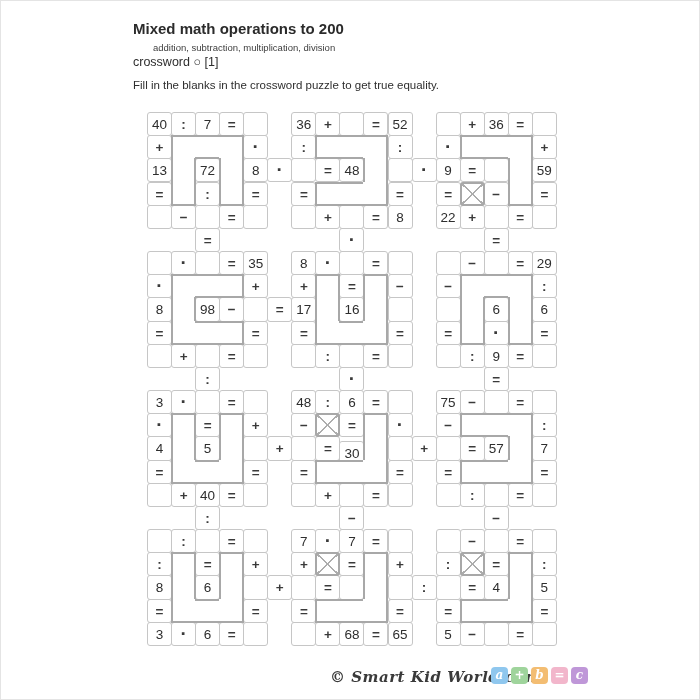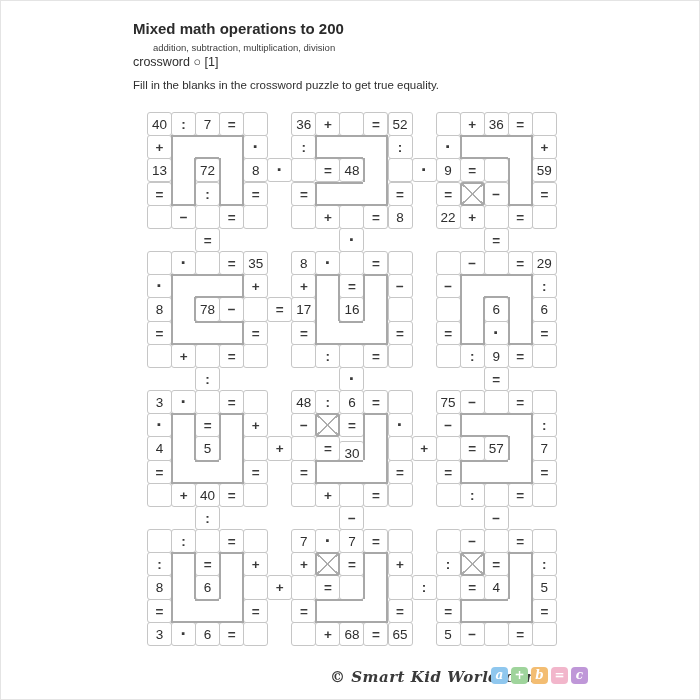--- a/index.html
+++ b/index.html
@@ -146,21 +146,21 @@
       <div class="cell op" style="left: 339.4px; top: 274.19px; width: 25.05px; height: 24.17px; line-height: 23.67px;">=</div>
       <div class="hole" style="left: 363.45px; top: 274.19px; width: 25.05px; height: 24.17px; border-top: 2px solid rgb(168, 168, 168); border-bottom: none; border-left: 2px solid rgb(168, 168, 168); border-right: 2px solid rgb(168, 168, 168);"></div>
       <div class="cell op" style="left: 387.5px; top: 274.19px; width: 25.05px; height: 24.17px; line-height: 23.67px;">−</div>
       <div class="cell op" style="left: 435.6px; top: 274.19px; width: 25.05px; height: 24.17px; line-height: 23.67px;">−</div>
       <div class="hole" style="left: 459.65px; top: 274.19px; width: 25.05px; height: 24.17px; border-top: 2px solid rgb(168, 168, 168); border-bottom: none; border-left: 2px solid rgb(168, 168, 168); border-right: none;"></div>
       <div class="hole" style="left: 483.7px; top: 274.19px; width: 25.05px; height: 24.17px; border-top: 2px solid rgb(168, 168, 168); border-bottom: 2px solid rgb(168, 168, 168); border-left: none; border-right: none;"></div>
       <div class="hole" style="left: 507.75px; top: 274.19px; width: 25.05px; height: 24.17px; border-top: 2px solid rgb(168, 168, 168); border-bottom: none; border-left: none; border-right: 2px solid rgb(168, 168, 168);"></div>
       <div class="cell op" style="left: 531.8px; top: 274.19px; width: 25.05px; height: 24.17px; line-height: 23.67px;">:</div>
       <div class="cell num" style="left: 147px; top: 297.36px; width: 25.05px; height: 24.17px; line-height: 23.67px;">8</div>
       <div class="hole" style="left: 171.05px; top: 297.36px; width: 25.05px; height: 24.17px; border-top: none; border-bottom: none; border-left: 2px solid rgb(168, 168, 168); border-right: 2px solid rgb(168, 168, 168);"></div>
-      <div class="cell num" style="left: 195.1px; top: 297.36px; width: 25.05px; height: 24.17px; line-height: 23.67px;">78</div>
+      <div class="cell num" style="left: 195.1px; top: 297.36px; width: 25.05px; height: 24.17px; line-height: 23.67px;">98</div>
       <div class="cell op" style="left: 219.15px; top: 297.36px; width: 25.05px; height: 24.17px; line-height: 23.67px;">−</div>
       <div class="cell blank" style="left: 243.2px; top: 297.36px; width: 25.05px; height: 24.17px;"></div>
       <div class="cell op" style="left: 267.25px; top: 297.36px; width: 25.05px; height: 24.17px; line-height: 23.67px;">=</div>
       <div class="cell num" style="left: 291.3px; top: 297.36px; width: 25.05px; height: 24.17px; line-height: 23.67px;">17</div>
       <div class="hole" style="left: 315.35px; top: 297.36px; width: 25.05px; height: 24.17px; border-top: none; border-bottom: none; border-left: 2px solid rgb(168, 168, 168); border-right: 2px solid rgb(168, 168, 168);"></div>
       <div class="cell num" style="left: 339.4px; top: 297.36px; width: 25.05px; height: 24.17px; line-height: 23.67px;">16</div>
       <div class="hole" style="left: 363.45px; top: 297.36px; width: 25.05px; height: 24.17px; border-top: none; border-bottom: none; border-left: 2px solid rgb(168, 168, 168); border-right: 2px solid rgb(168, 168, 168);"></div>
       <div class="cell blank" style="left: 387.5px; top: 297.36px; width: 25.05px; height: 24.17px;"></div>
       <div class="cell blank" style="left: 435.6px; top: 297.36px; width: 25.05px; height: 24.17px;"></div>
       <div class="hole" style="left: 459.65px; top: 297.36px; width: 25.05px; height: 24.17px; border-top: none; border-bottom: none; border-left: 2px solid rgb(168, 168, 168); border-right: 2px solid rgb(168, 168, 168);"></div>

